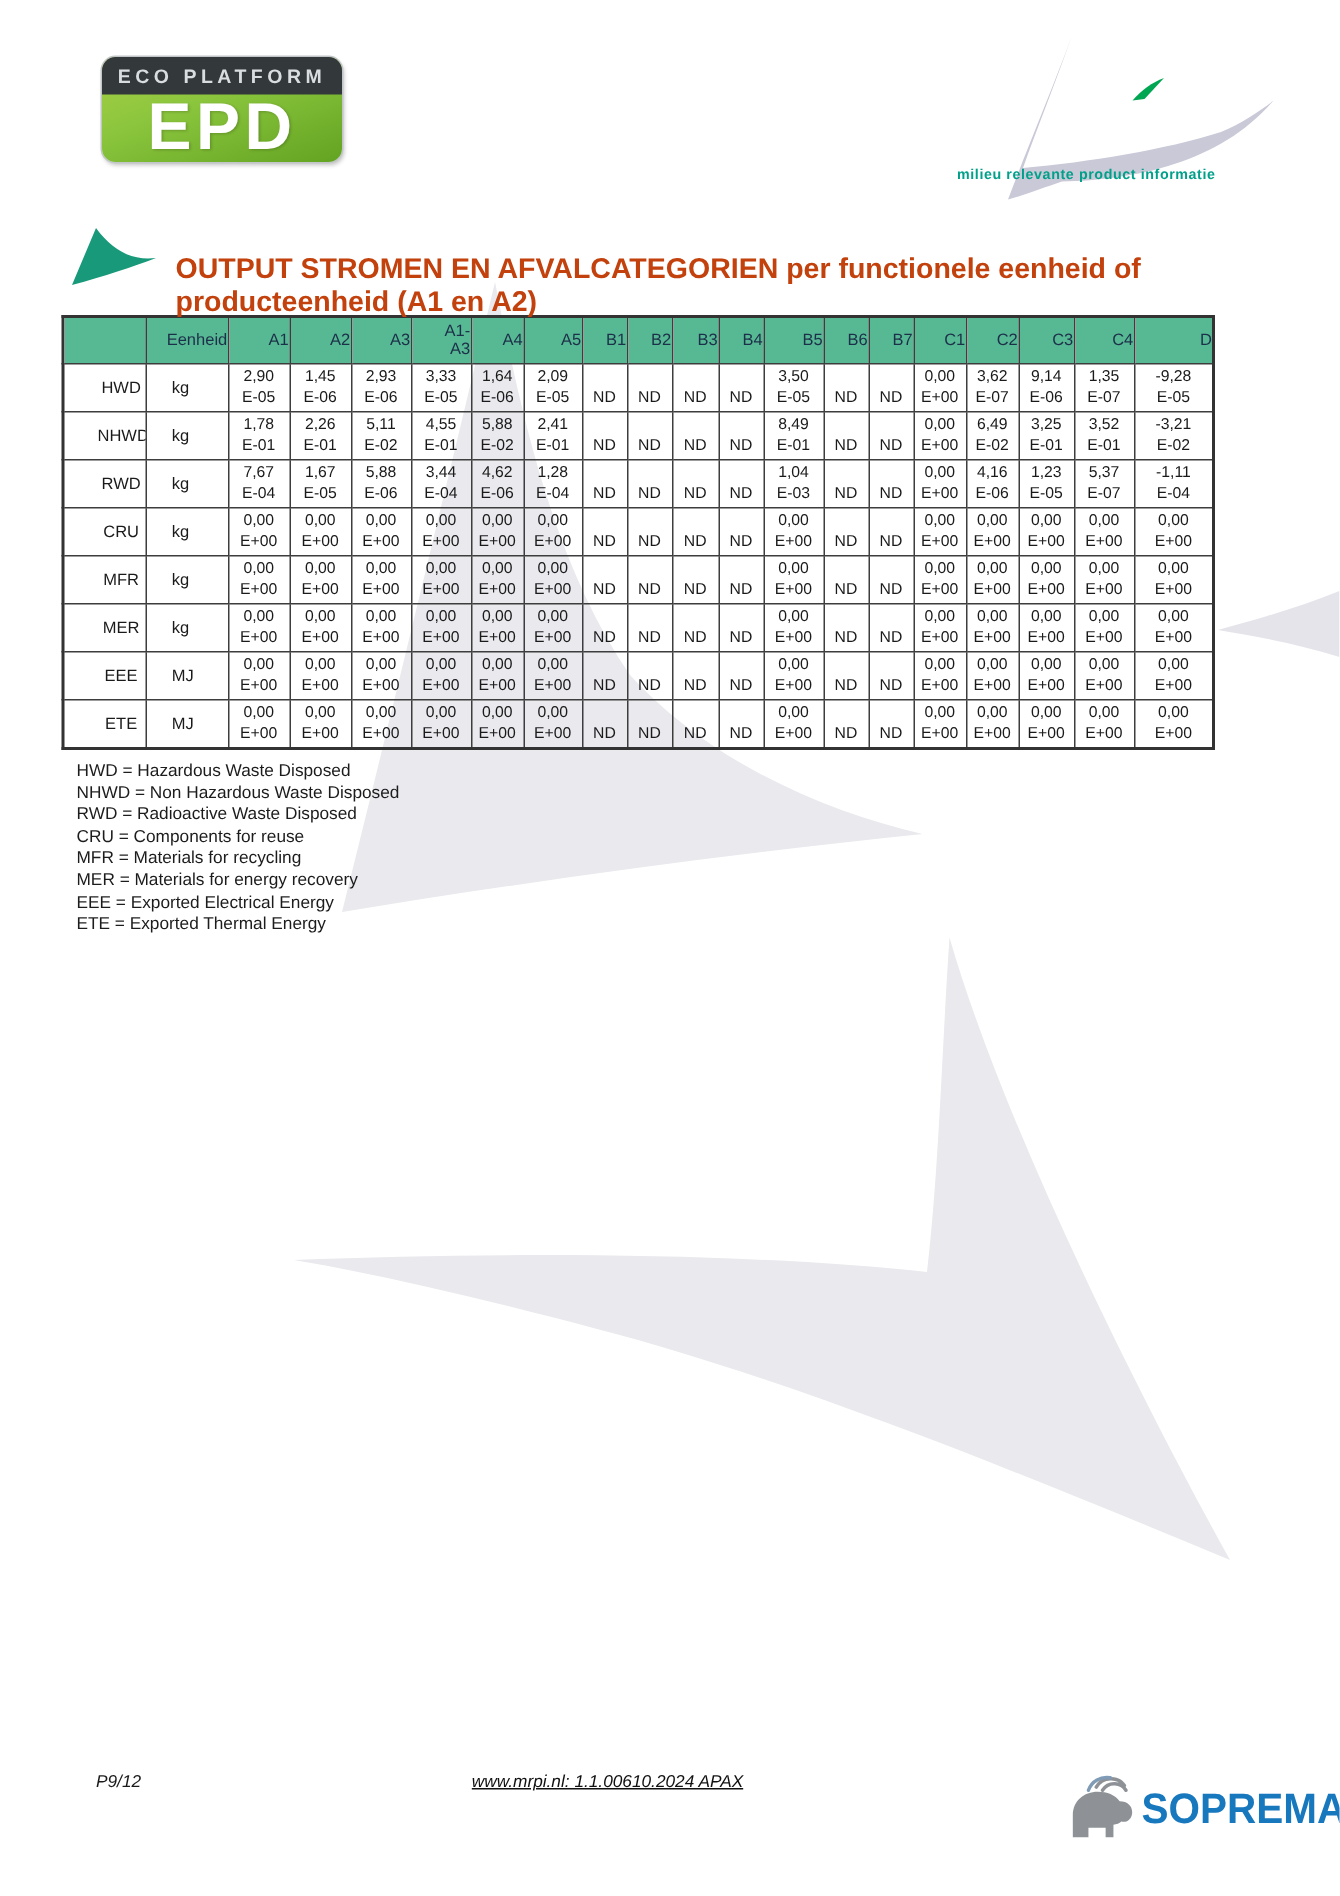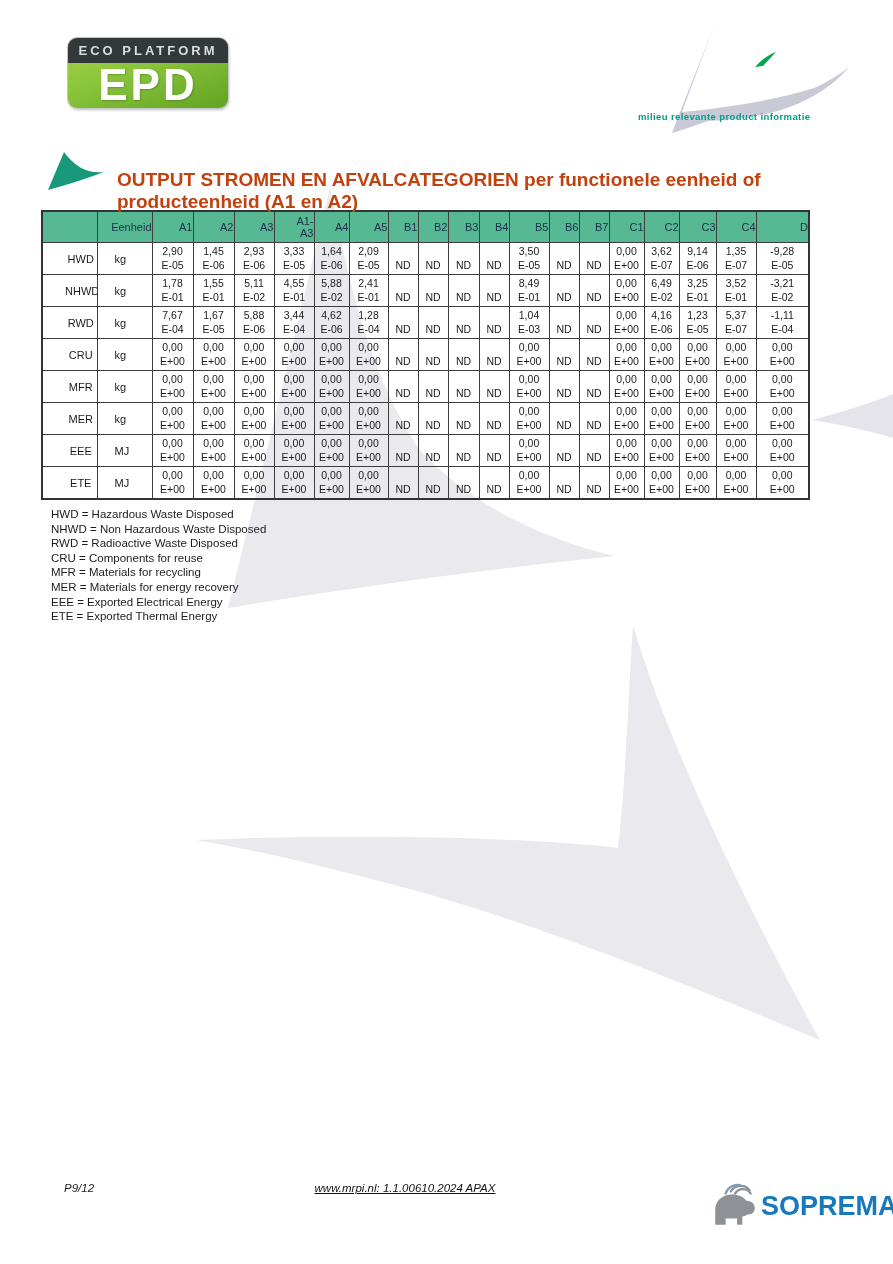--- a/index.html
+++ b/index.html
@@ -212,21 +212,21 @@
           </td>
         </tr>
         <tr>
           <th>NHWD</th>
           <td class="unit">kg</td>
           <td class="val">
             <div>1,78</div>
             <div>E-01</div>
           </td>
           <td class="val">
-            <div>1,55</div>
+            <div>2,26</div>
             <div>E-01</div>
           </td>
           <td class="val">
             <div>5,11</div>
             <div>E-02</div>
           </td>
           <td class="val">
             <div>4,55</div>
             <div>E-01</div>
           </td>

